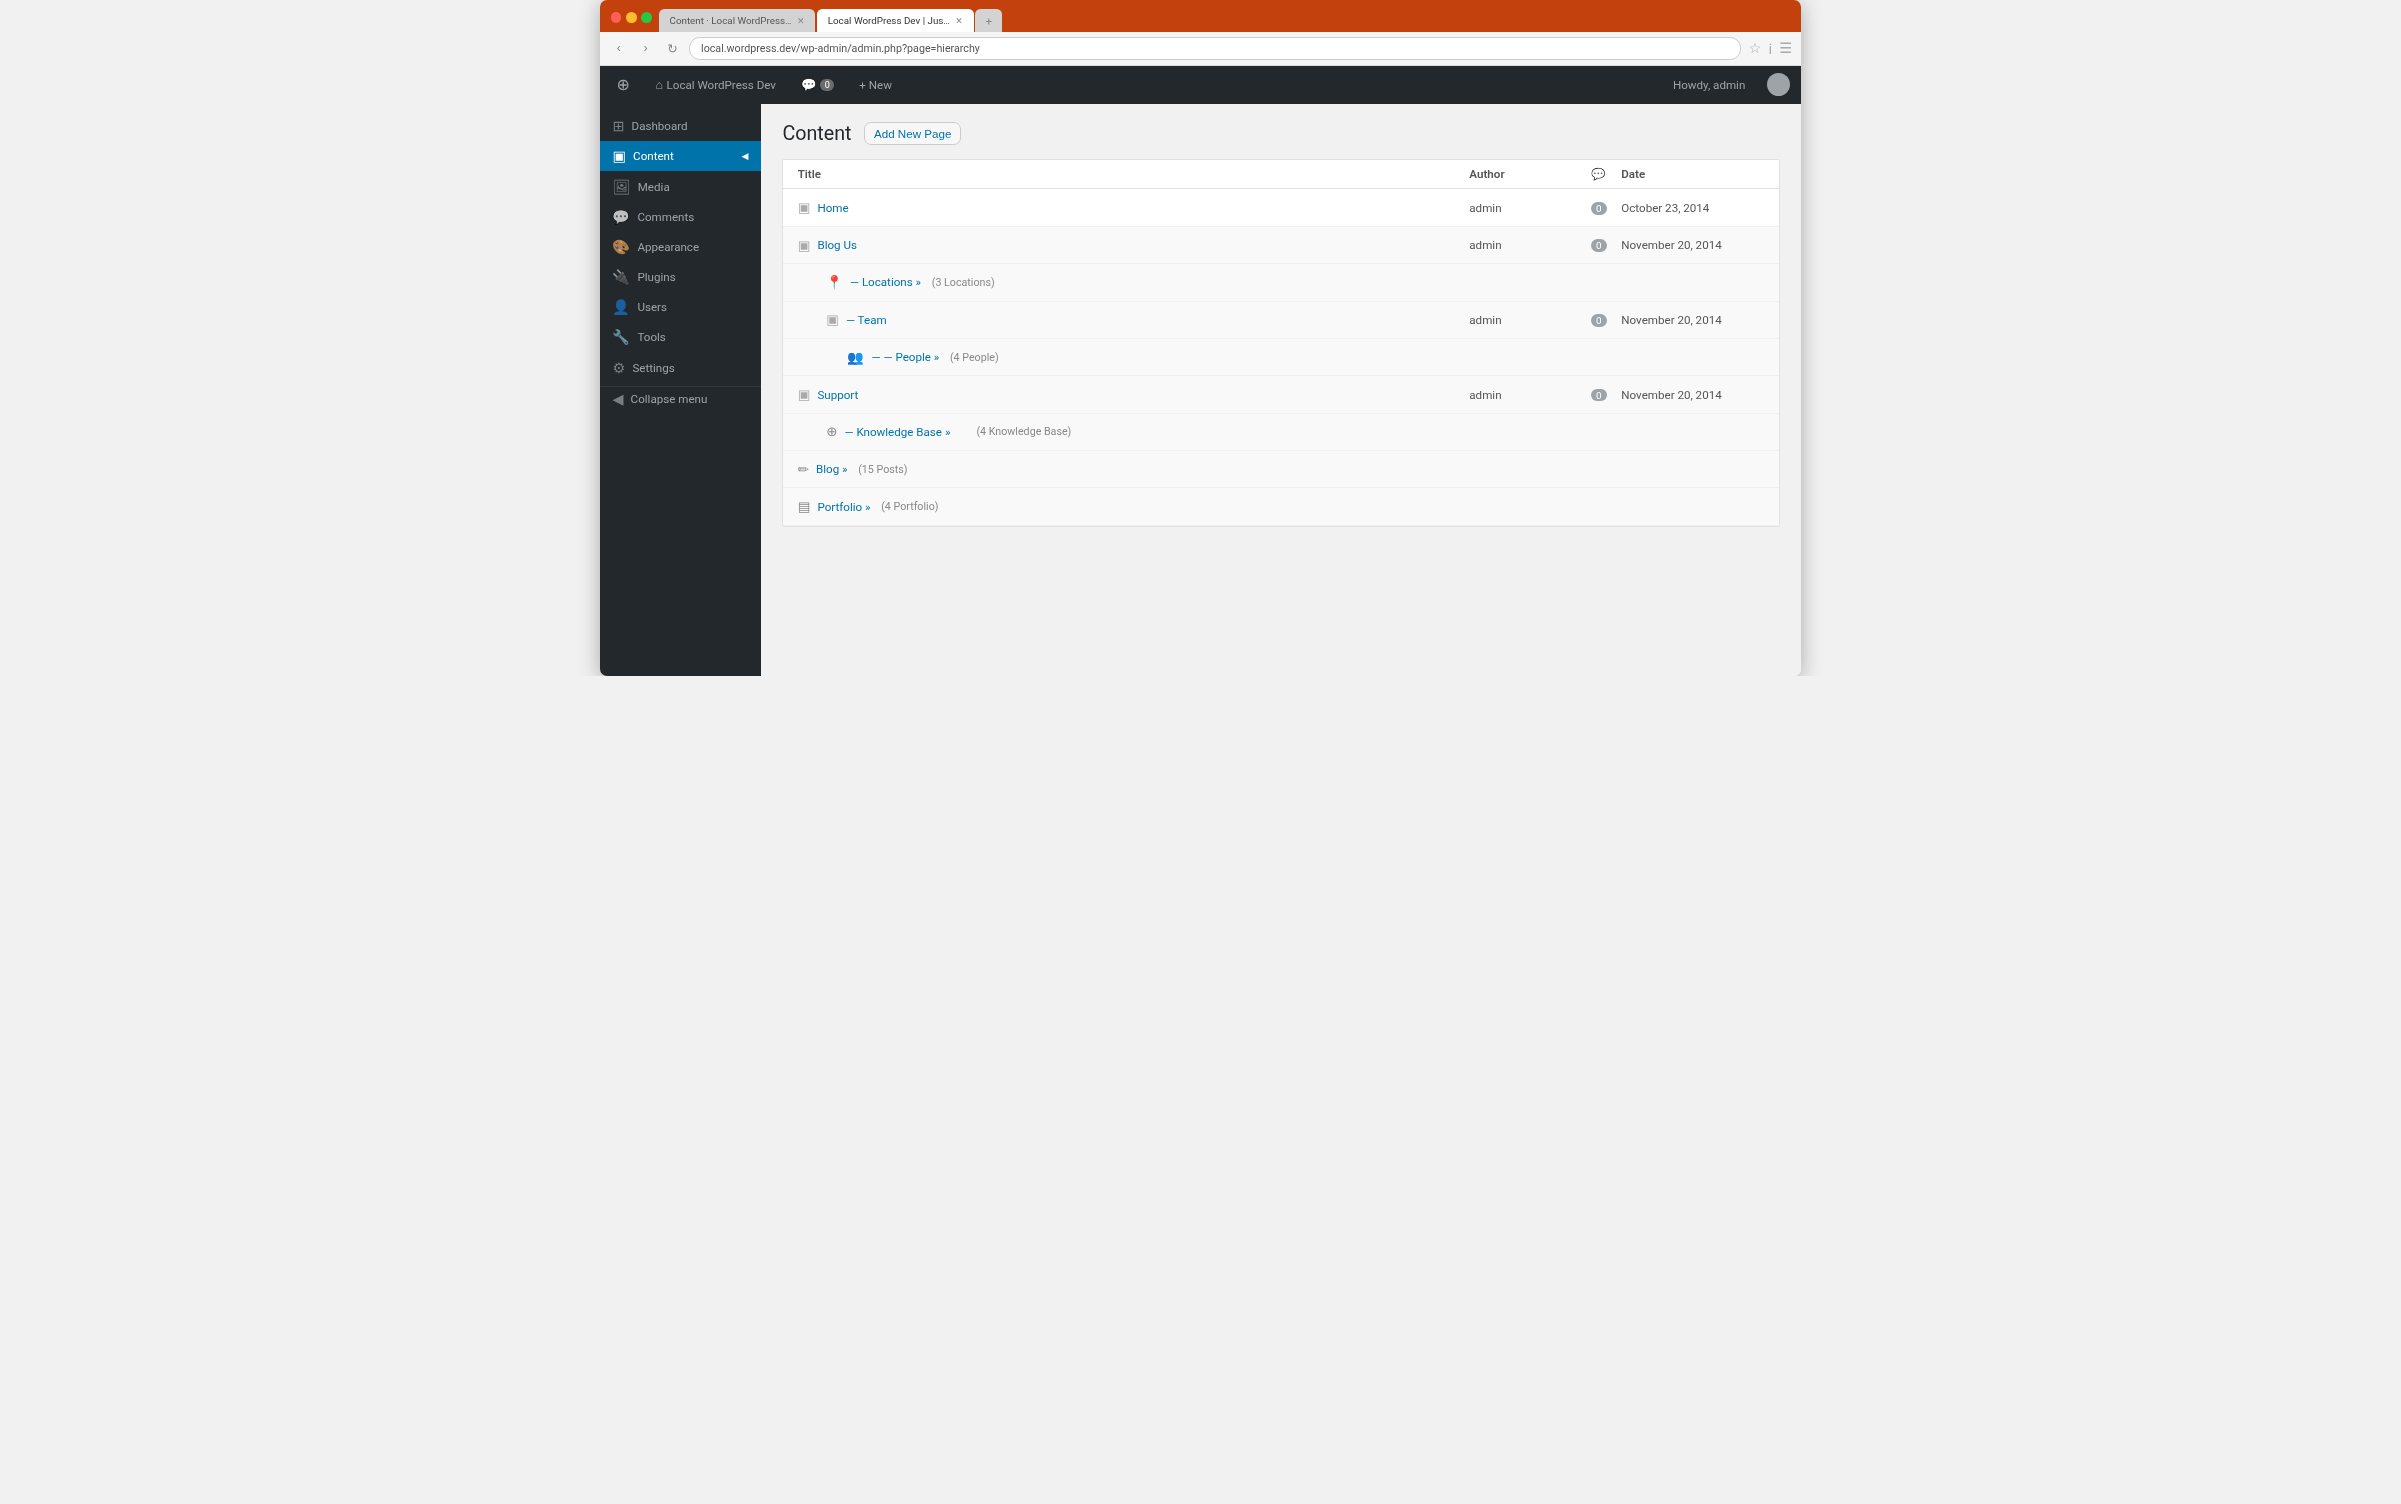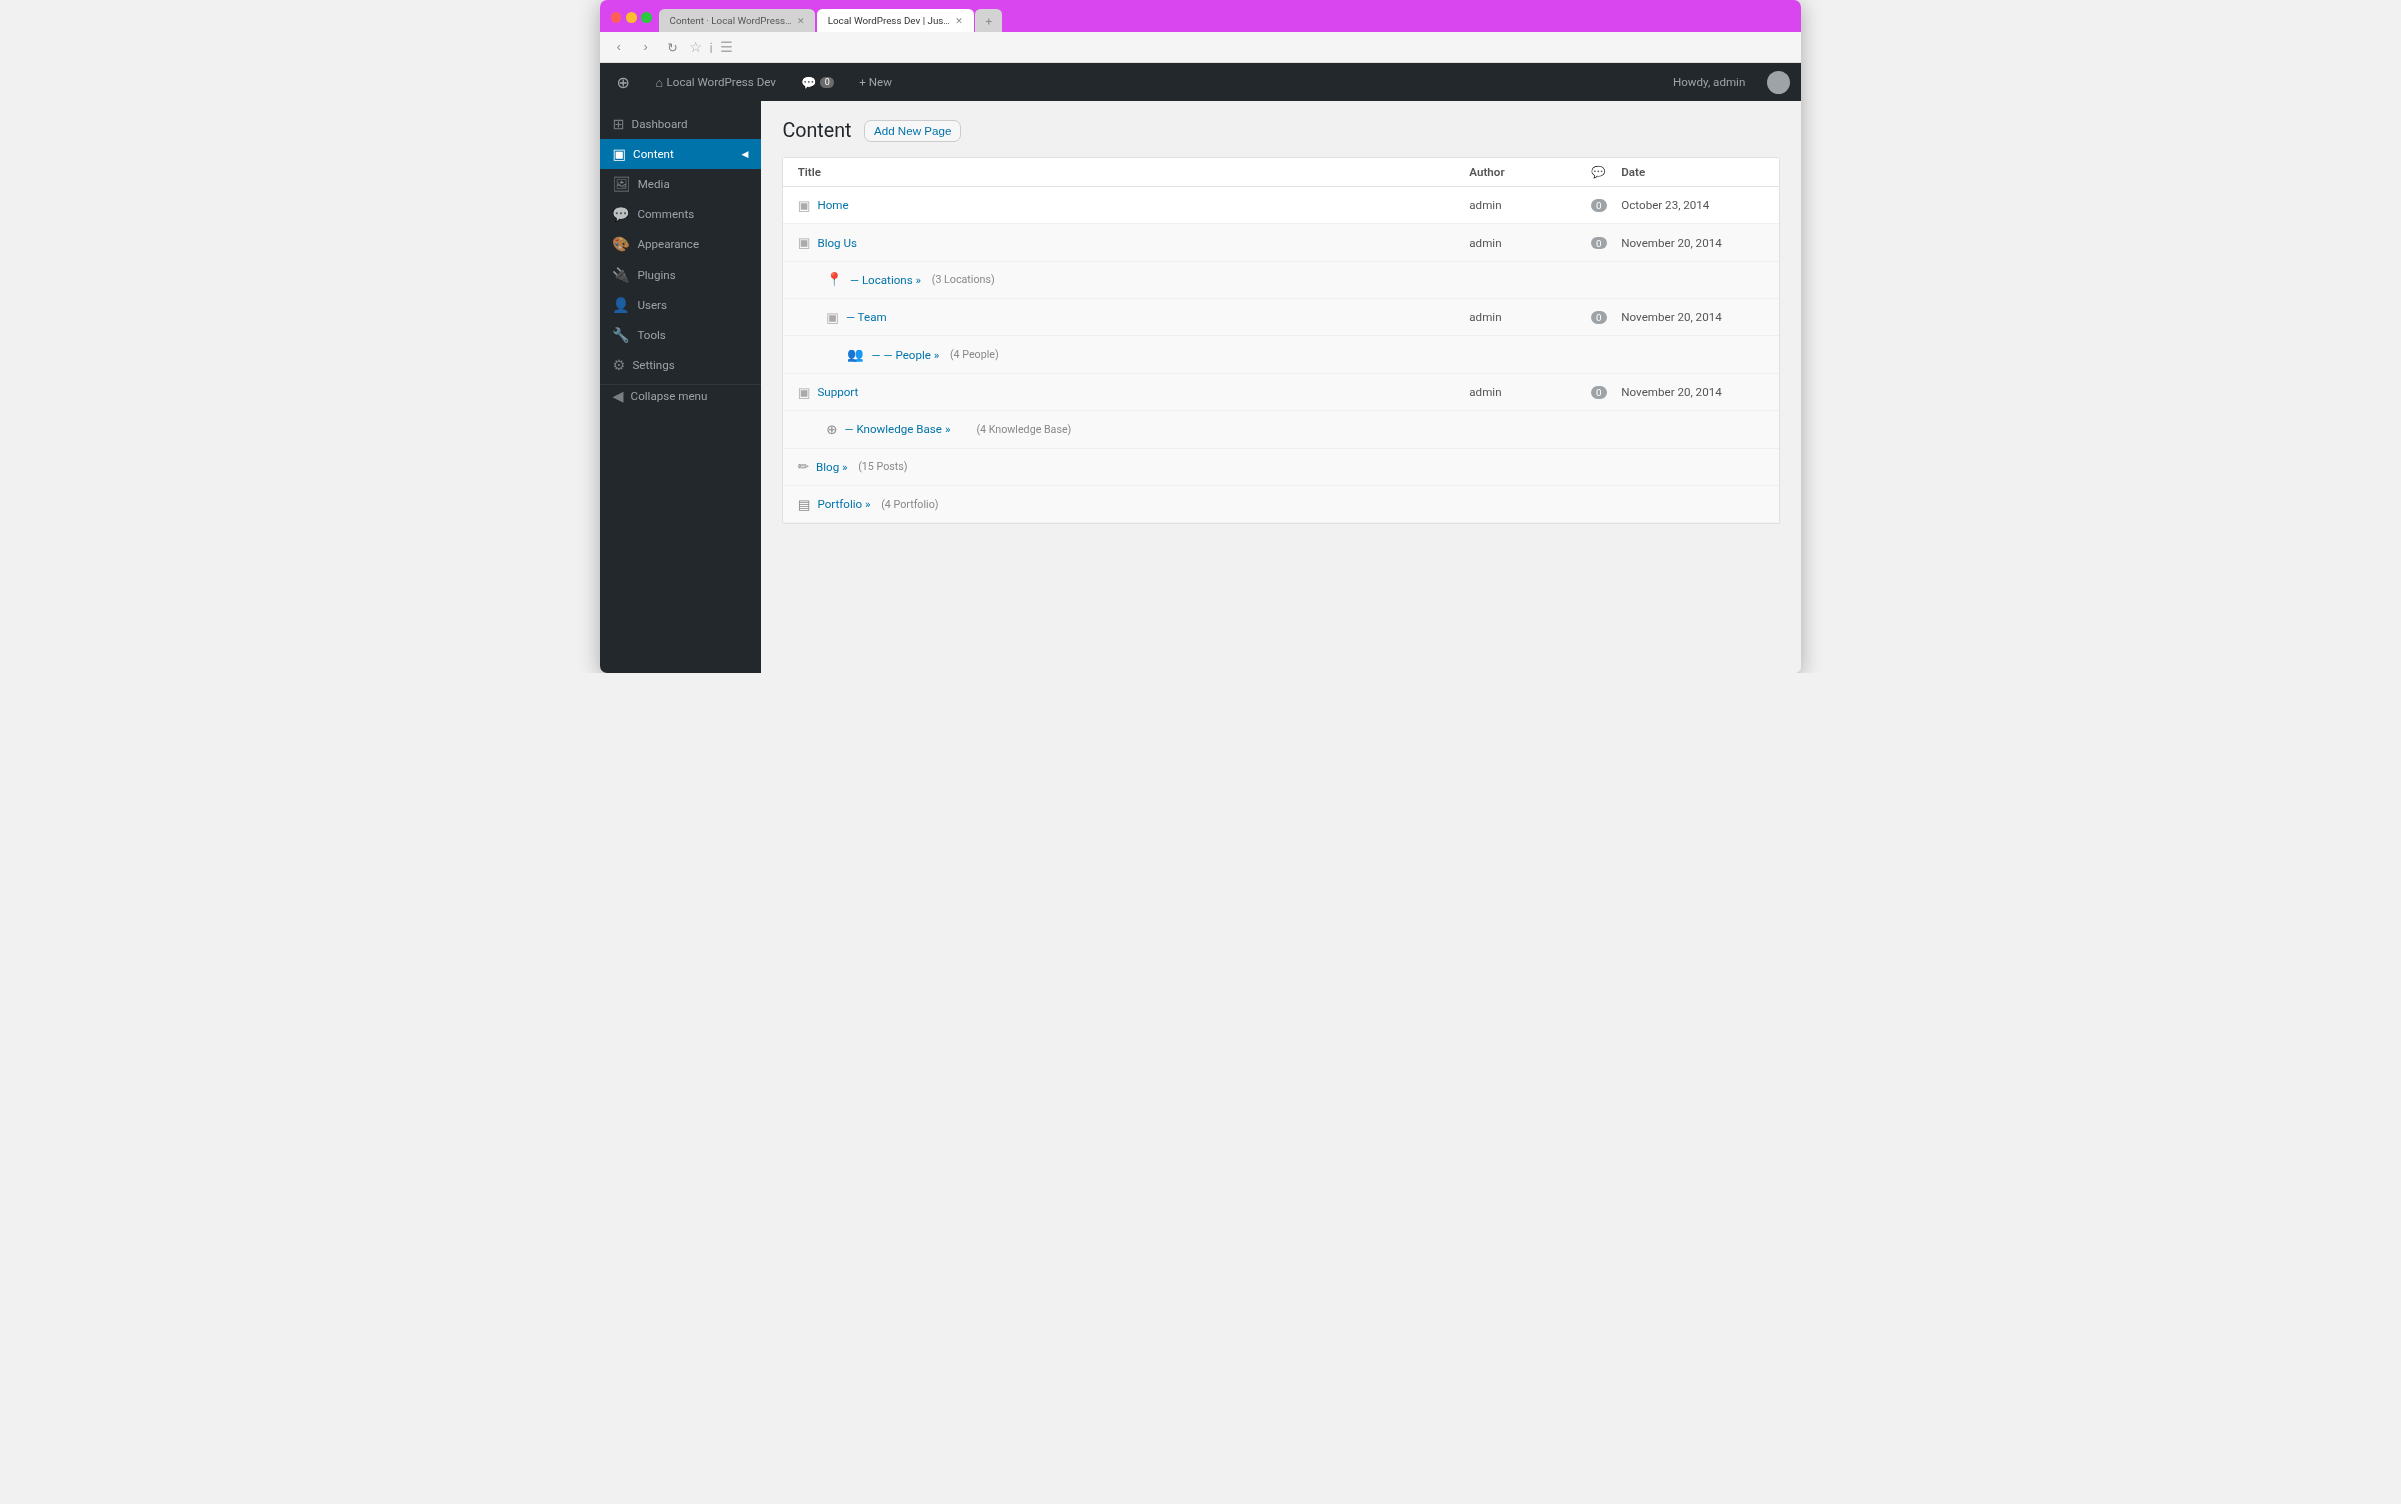--- a/index.html
+++ b/index.html
@@ -47,21 +47,21 @@
     .row-title { display: flex; align-items: center; gap: 7.1px; }
     .row-icon { color: #888; font-size: 13.4px; flex-shrink: 0; }
     .row-link { color: #0073aa; text-decoration: none; font-size: 11.6px; }
     .comment-badge { background: #9ea3a8; color: #fff; border-radius: 9px; font-size: 9.8px; padding: 0.9px 5.4px; display: inline-block; }
   </style>
 </head>
 <body>
 
 <div style="background:#e8e8e8; border-radius:7.1px; overflow:hidden; max-width:1201px; margin:0 auto; box-shadow:0 3.6px 21.4px rgba(0,0,0,0.3);">
 
-  <div style="background:#d946ef; padding:9px 10.7px 0; display:flex; align-items:flex-end; gap:7.1px;">
+  <div style="background:#c2410c; padding:9px 10.7px 0; display:flex; align-items:flex-end; gap:7.1px;">
 
     <div style="display:flex; gap:4.5px; padding-bottom:9px;">
       <div class="dot dot-red"></div>
       <div class="dot dot-yellow"></div>
       <div class="dot dot-green"></div>
     </div>
 
     <div style="display:flex; gap:1.8px;">
       <div class="browser-tab" style="background:#d3d3d3;">
         <span style="font-size:9.8px; color:#555; overflow:hidden; text-overflow:ellipsis; white-space:nowrap; max-width:134px;">Content · Local WordPress…</span>
@@ -74,20 +74,23 @@
       <div style="width:27px; height:23px; background:#d3d3d3; border-radius:5.4px 5.4px 0 0; display:flex; align-items:center; justify-content:center;">
         <span style="color:#888; font-size:11.6px;">+</span>
       </div>
     </div>
   </div>
 
   <div style="background:#f5f5f5; padding:5.4px 9px; display:flex; align-items:center; gap:7.1px; border-bottom:0.9px solid #ddd;">
     <button class="nav-btn">‹</button>
     <button class="nav-btn">›</button>
     <button class="nav-btn">↻</button>
+    <div style="flex:1; background:#fff; border:0.9px solid #ccc; border-radius:10.7px; padding:3.6px 10.7px; font-size:10.7px; color:#555; display:flex; align-items:center;">
+      <span>local.wordpress.dev/wp-admin/admin.php?page=hierarchy</span>
+    </div>
     <span style="color:#aaa; font-size:14.3px;">☆</span>
     <span style="color:#aaa; font-size:14.3px;">ℹ</span>
     <span style="color:#aaa; font-size:14.3px;">☰</span>
   </div>
 
   <div class="wp-admin-bar">
     <div class="wp-logo">⊕</div>
     <div class="admin-bar-item">
       <span style="font-size:12.5px;">⌂</span>
       <span>Local WordPress Dev</span>

